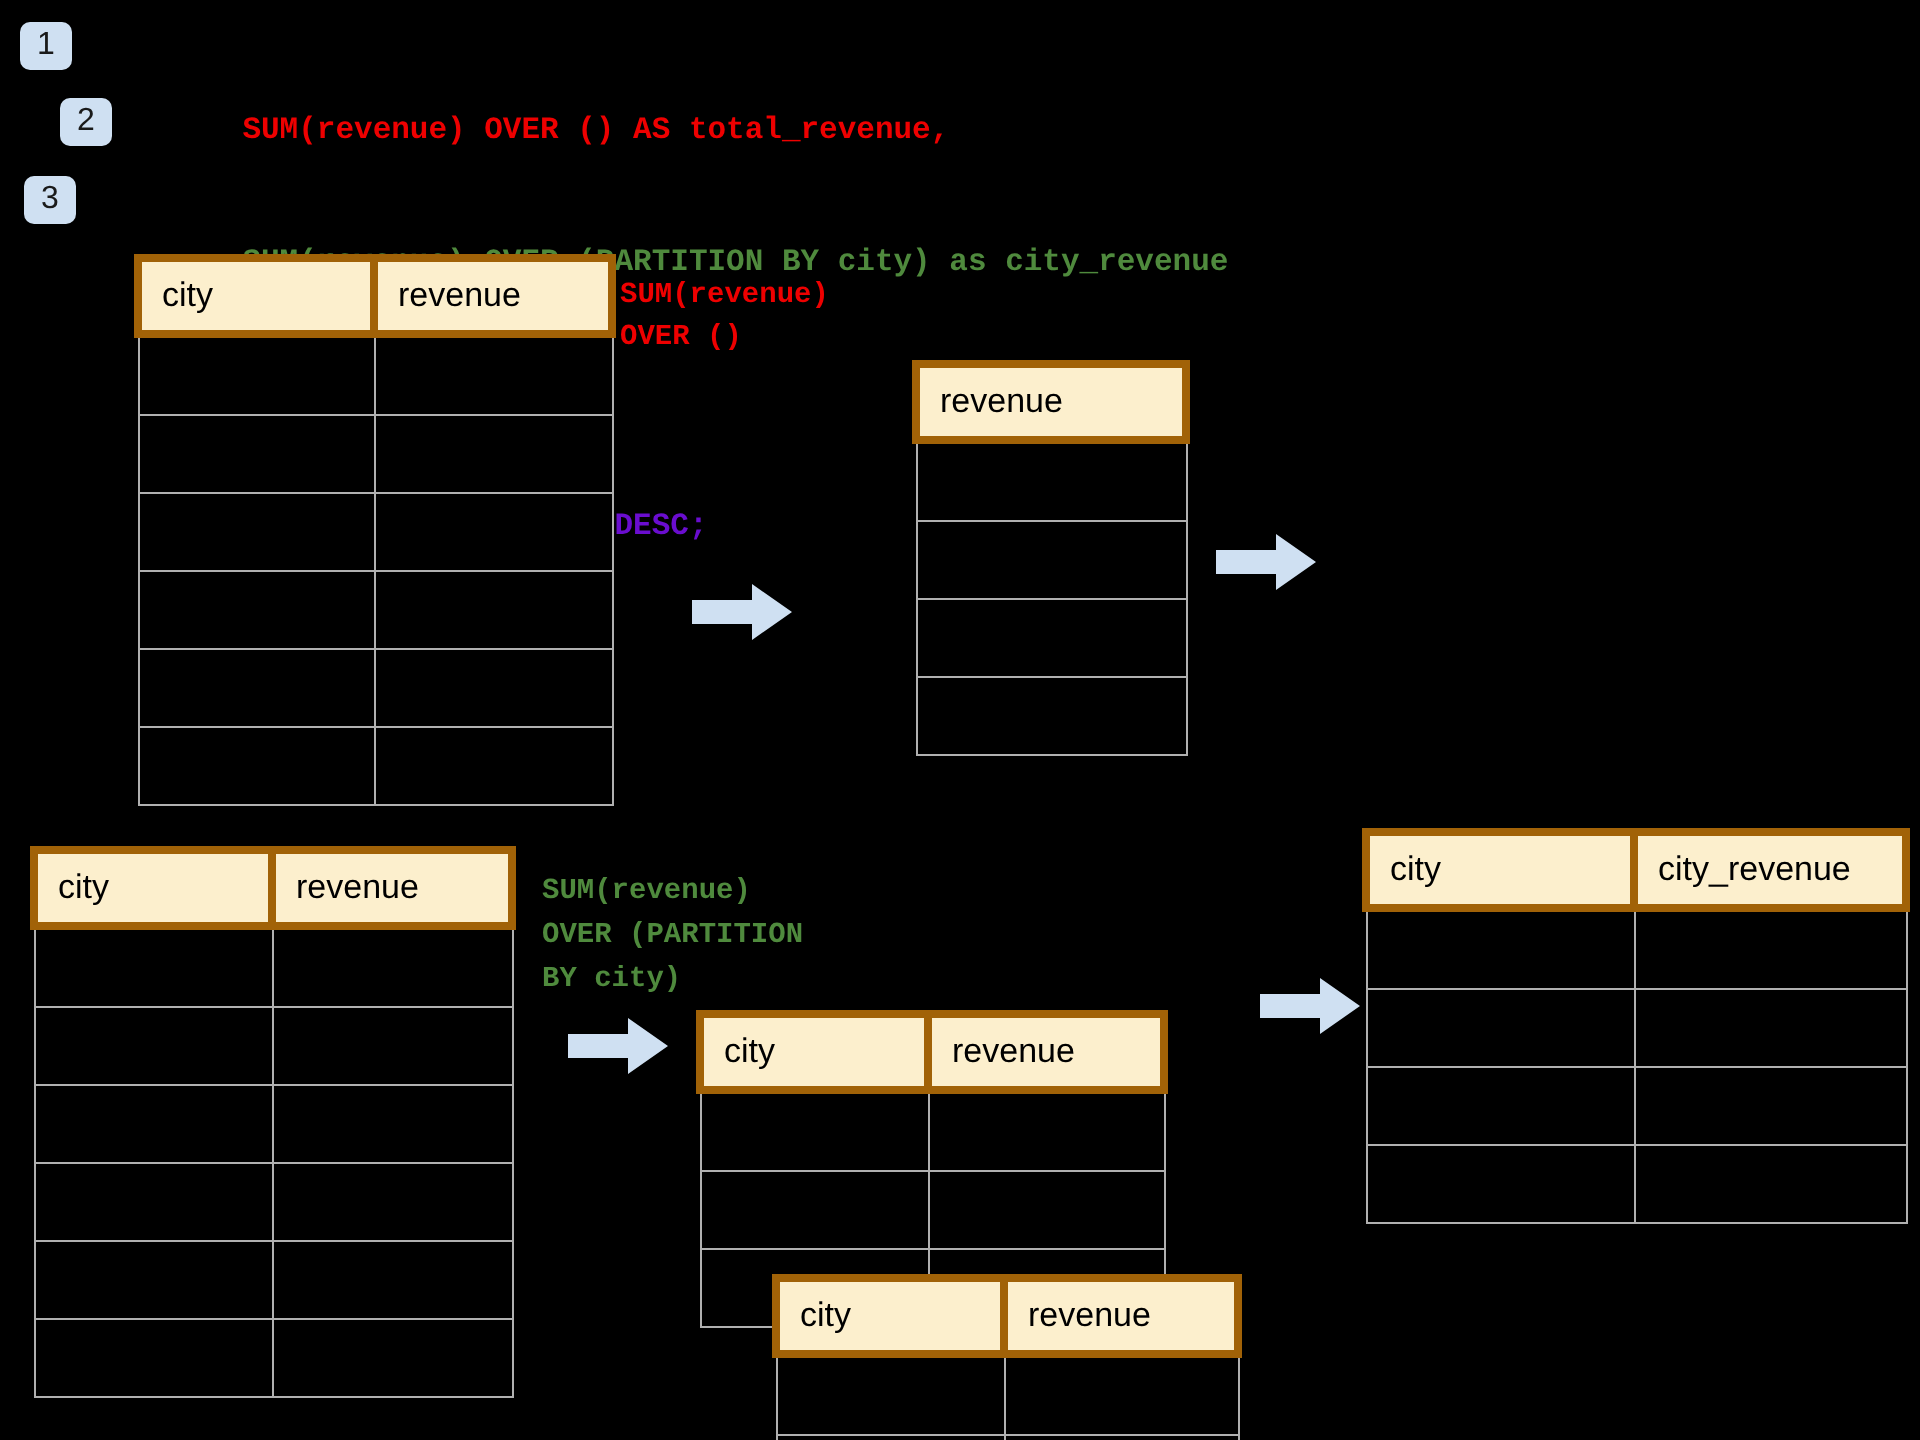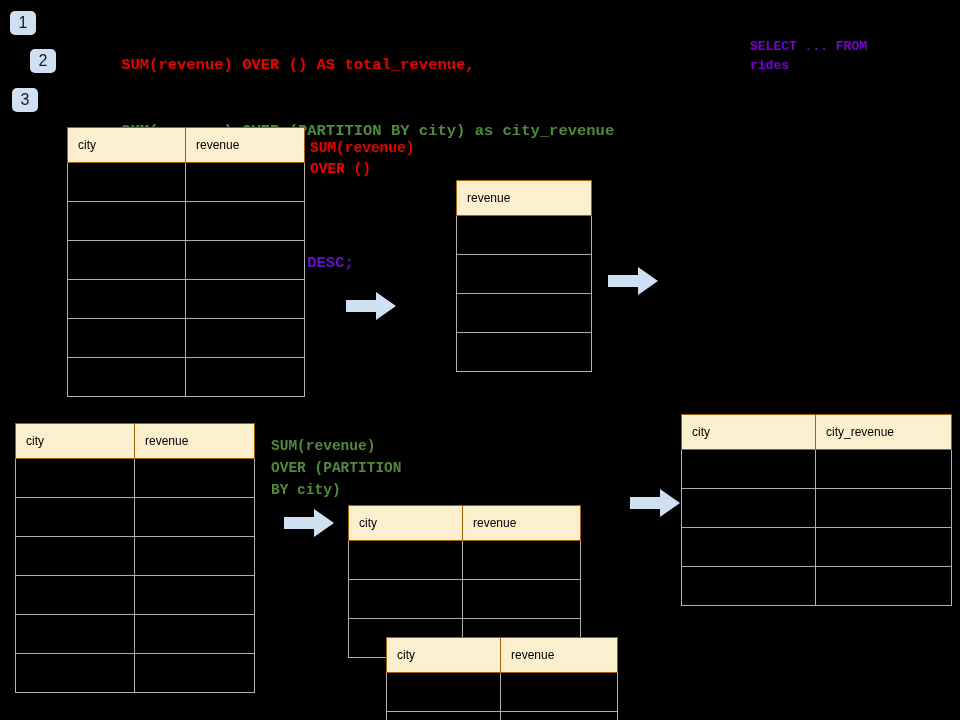--- a/index.html
+++ b/index.html
@@ -67,23 +67,23 @@
   .tbl td {
     border: 1px solid #b0b0b0;
     height: 38px;
     padding: 0 10px;
     background: #000000;
   }
   .tbl td.hdr {
     background: #fcefcd;
     color: #000000;
     font-family: "Liberation Sans", sans-serif;
-    font-size: 12px;
+    font-size: 17px;
     height: 34px;
-    border: 1px solid #a16207;
+    border: 4px solid #a16207;
     white-space: nowrap;
   }
 
   
   .arrow {
     position: absolute;
     width: 50px;
     height: 30px;
   }
 </style>
@@ -96,22 +96,20 @@
   <div class="badge" style="left:30px; top:49px;">2</div>
   <div class="badge" style="left:12px; top:88px;">3</div>
 
   <div class="code code-main">
     <div class="c-red">    SUM(revenue) OVER () AS total_revenue,</div>
     <div class="c-green">    SUM(revenue) OVER (PARTITION BY city) as city_revenue</div>
     <div class="c-purple">  FROM rides</div>
     <div class="c-purple">  ORDER by city_revenue DESC;</div>
   </div>
 
-  <div class="code code-note note-right-sql">SELECT ... FROM
-rides</div>
 
   <div class="code code-note note-red">SUM(revenue)
 OVER ()</div>
 
   <div class="code code-note note-green">SUM(revenue)
 OVER (PARTITION
 BY city)</div>
 
   <table class="tbl" id="tbl-rides-top" style="left:67px; top:127px; width:237px;">
     <colgroup>

